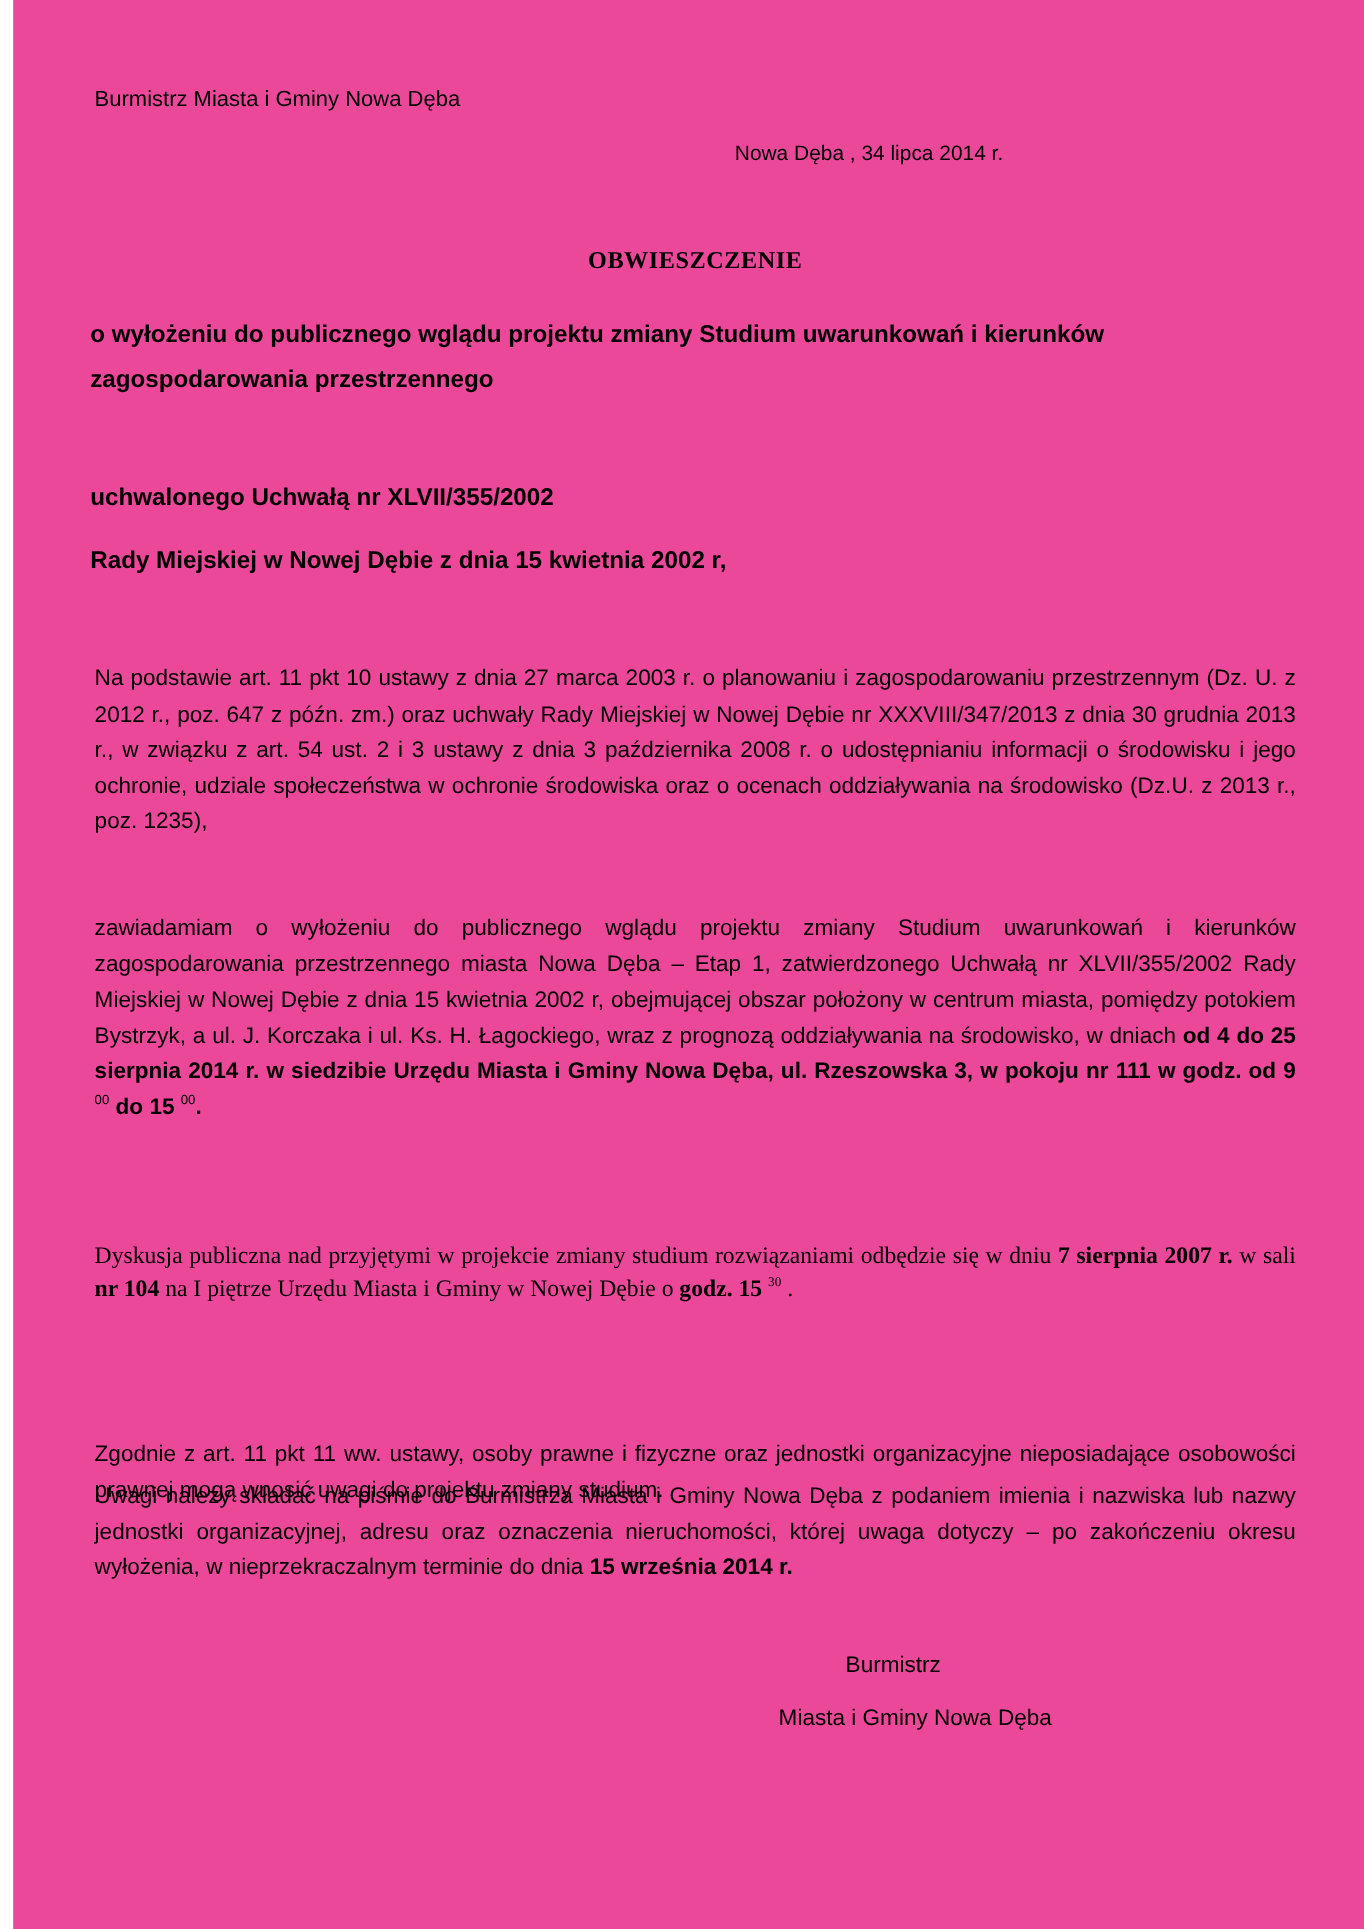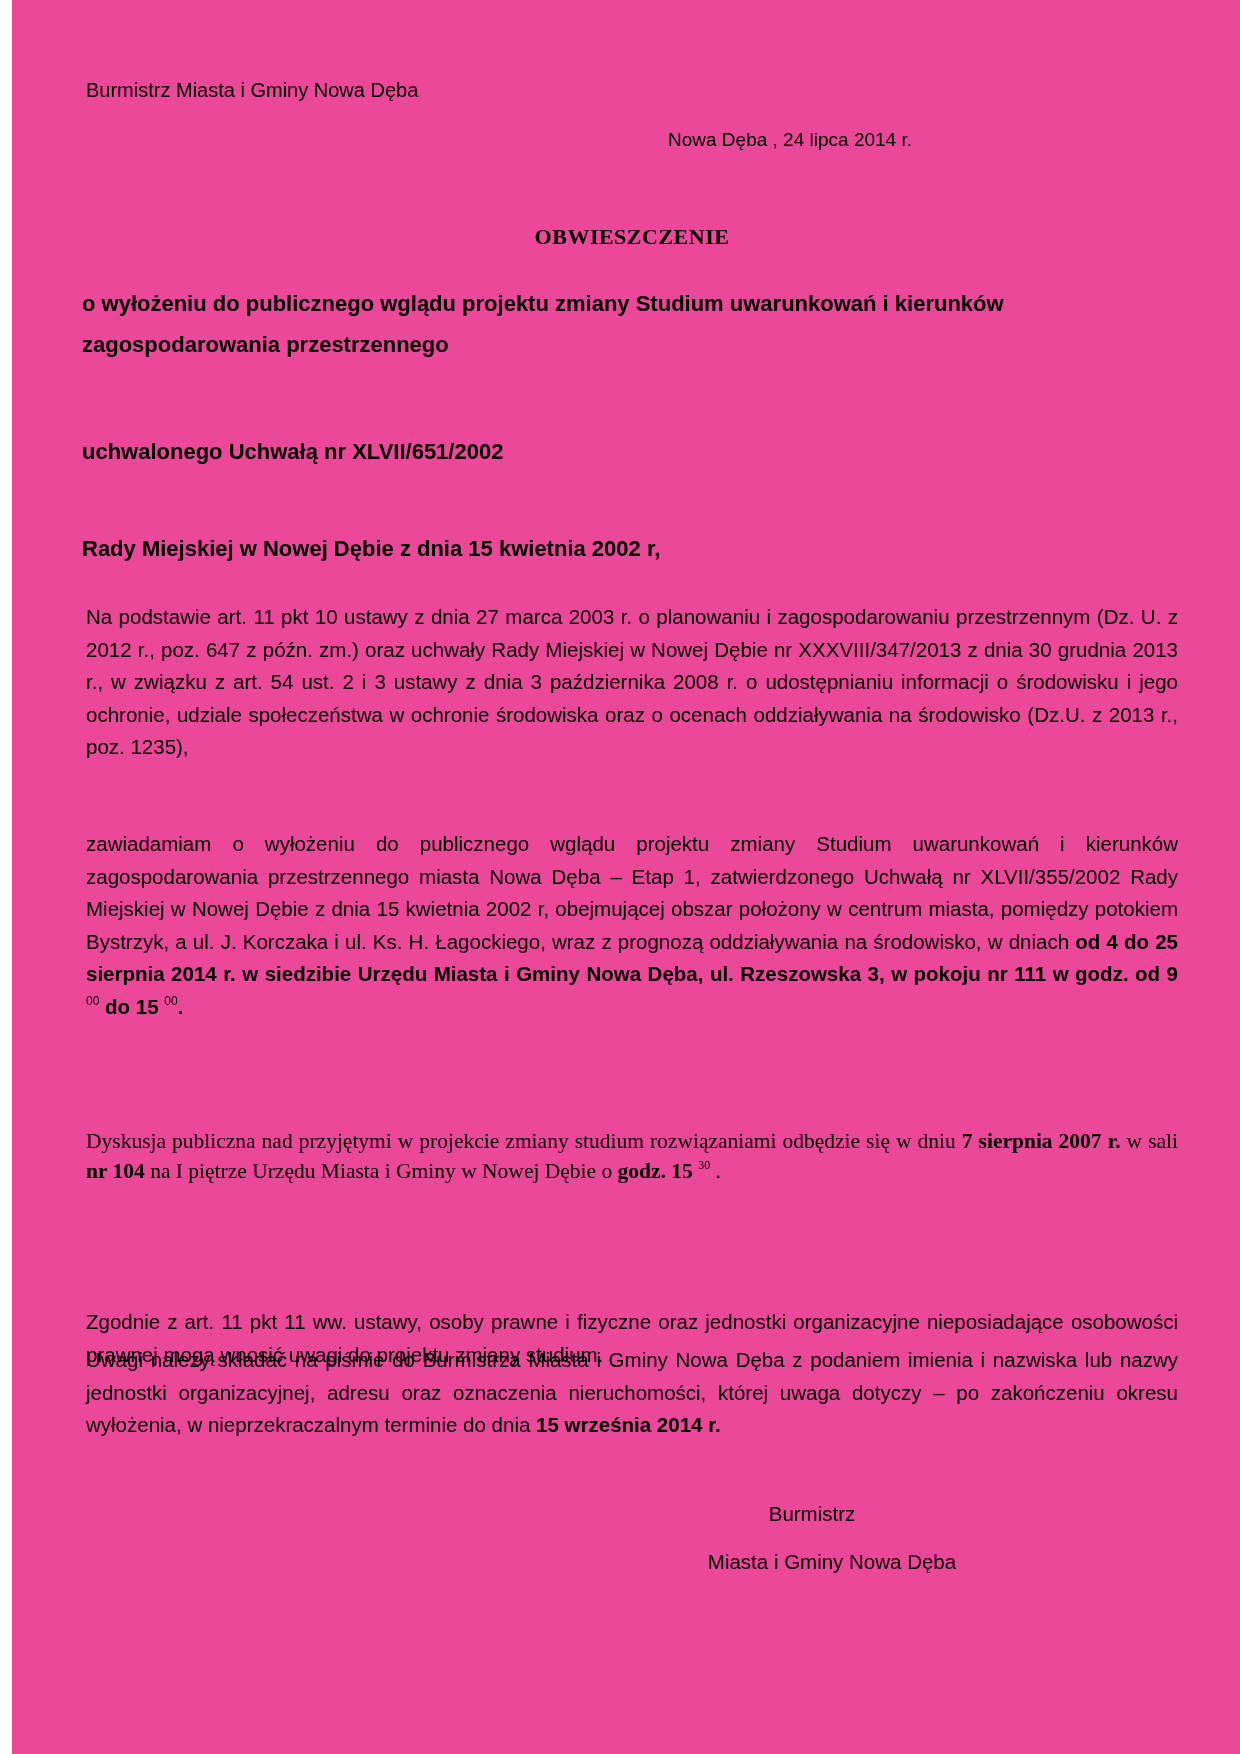--- a/index.html
+++ b/index.html
@@ -53,21 +53,21 @@
       width: 1100px;
       text-align: left;
       font-weight: bold;
       font-size: 22px;
       line-height: 30px;
     }
     .subject.l1 { top: 289px; }
     .subject.l2 { top: 330px; }
     .subject.l3 { top: 380px; }
     .subject.l4 { top: 437px; }
-    .subject.l5 { top: 494px; margin-top: 40px; }
+    .subject.l5 { top: 494px; }
 
     .para {
       position: absolute;
       left: 74px;
       width: 1092px;
       font-size: 20.5px;
       line-height: 32.5px;
       text-align: justify;
       hyphens: none;
     }
@@ -96,27 +96,27 @@
     .signature.s1 { top: 1500px; left: 600px; width: 400px; }
     .signature.s2 { top: 1548px; }
     .signature.s3 { top: 1597px; }
   </style>
 </head>
 <body>
 
 <div class="page">
 
   <div class="sender">Burmistrz Miasta i Gminy Nowa Dęba</div>
-  <div class="date-line">Nowa Dęba , 24 lipca 2014 r.</div>
+  <div class="date-line">Nowa Dęba , 34 lipca 2014 r.</div>
 
   <div class="doc-title">OBWIESZCZENIE</div>
 
   <div class="subject l1">o wyłożeniu do publicznego wglądu projektu zmiany Studium uwarunkowań i kierunków</div>
   <div class="subject l2">zagospodarowania przestrzennego</div>
-  <div class="subject l4">uchwalonego Uchwałą nr XLVII/651/2002</div>
+  <div class="subject l4">uchwalonego Uchwałą nr XLVII/355/2002</div>
   <div class="subject l5">Rady Miejskiej w Nowej Dębie z dnia 15 kwietnia 2002 r,</div>
 
   <div class="para p1">Na podstawie art. 11 pkt 10 ustawy z dnia 27 marca 2003 r. o planowaniu i zagospodarowaniu przestrzennym (Dz. U. z 2012 r., poz. 647 z późn. zm.) oraz uchwały Rady Miejskiej w Nowej Dębie nr XXXVIII/347/2013 z dnia 30 grudnia 2013 r., w związku z art. 54 ust. 2 i 3 ustawy z dnia 3 października 2008 r. o udostępnianiu informacji o środowisku i jego ochronie, udziale społeczeństwa w ochronie środowiska oraz o ocenach oddziaływania na środowisko (Dz.U. z 2013 r., poz. 1235),</div>
 
   <div class="para p2">
     <span>zawiadamiam o wyłożeniu do publicznego wglądu projektu zmiany Studium uwarunkowań i kierunków zagospodarowania przestrzennego miasta Nowa Dęba – Etap 1, zatwierdzonego Uchwałą nr XLVII/355/2002 Rady Miejskiej w Nowej Dębie z dnia 15 kwietnia 2002 r, obejmującej obszar położony w centrum miasta, pomiędzy potokiem Bystrzyk, a ul. J. Korczaka i ul. Ks. H. Łagockiego, wraz z prognozą oddziaływania na środowisko, w dniach </span><b>od 4 do 25 sierpnia 2014 r. w siedzibie Urzędu Miasta i Gminy Nowa Dęba, ul. Rzeszowska 3, w pokoju nr 111 w godz. od 9</b>
     <sup>00</sup>
     <b>do 15</b>
     <sup>00</sup><b>.</b>
   </div>

